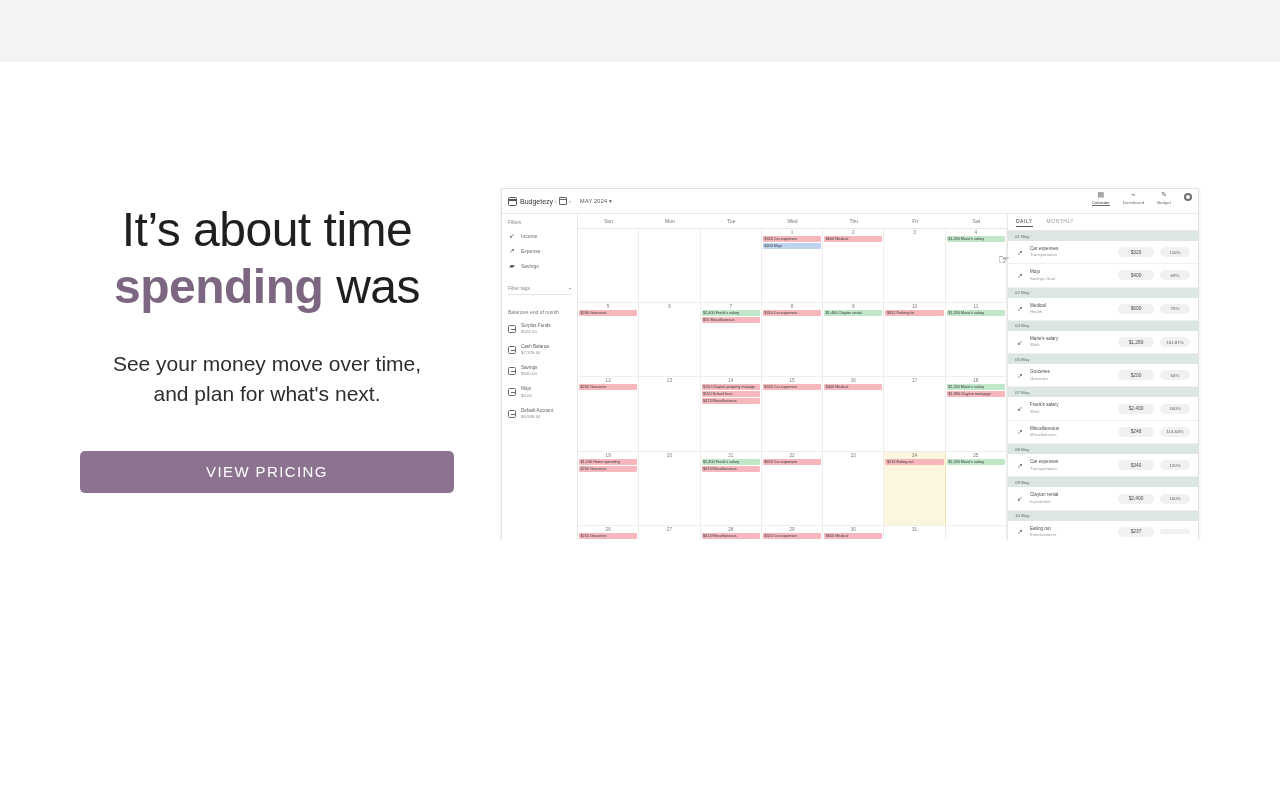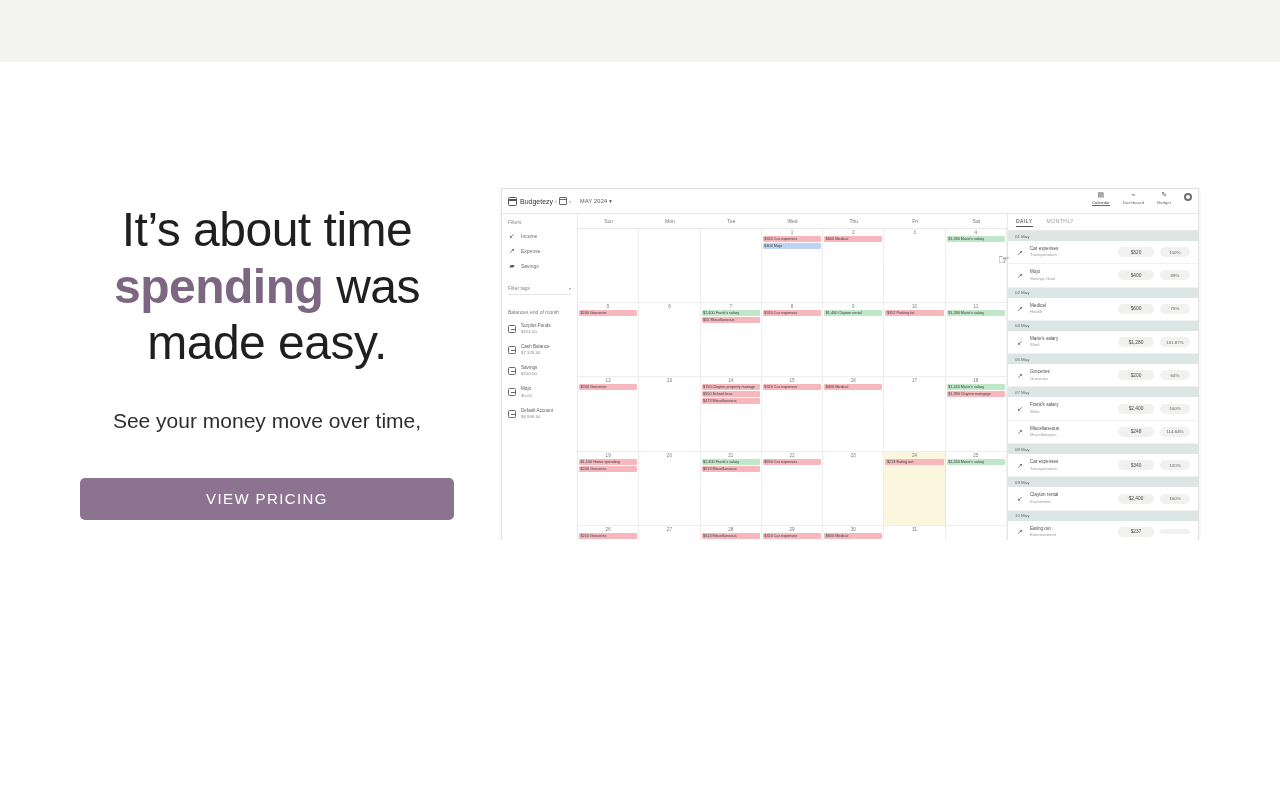--- a/index.html
+++ b/index.html
@@ -182,24 +182,24 @@
 <body>
 
 <div class="top-strip"></div>
 
 <section class="hero">
 
   <div class="hero-copy">
     <h1 class="hero-title">
       <span>It’s about time</span><br>
       <span class="accent">spending</span><span> was</span><br>
-      <span>made easy.</span>
     </h1>
     <p class="hero-sub">
       <span>See your money move over time,</span><br>
+      <span>and plan for what's next.</span>
     </p>
     <button class="cta-btn">VIEW PRICING</button>
   </div>
 
   <div class="app-shot">
 
     <div class="app-topbar">
       <div class="brand">
         <span class="brand-ico"></span>
         <span>Budgetezy</span>

